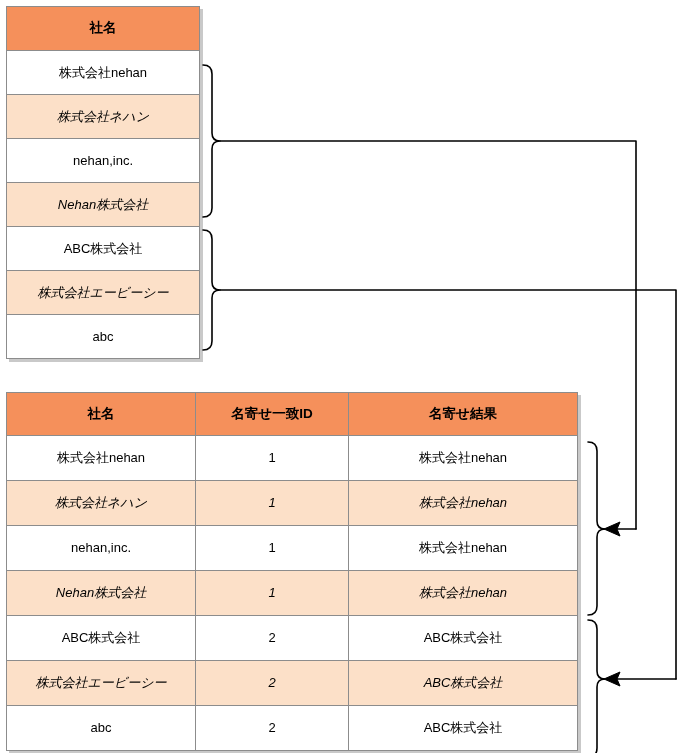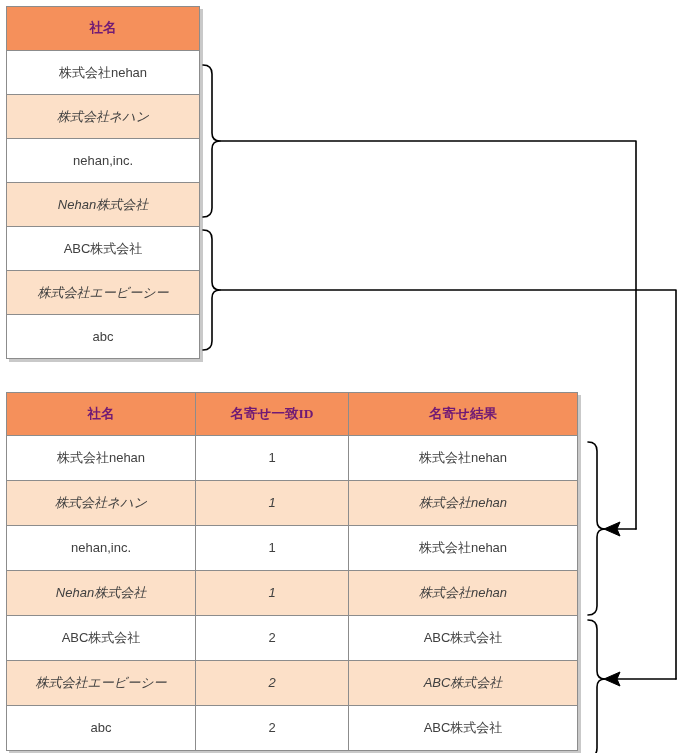--- a/index.html
+++ b/index.html
@@ -18,45 +18,45 @@
     background:#ffffff;
     box-shadow:3px 3px 0 0 #c9c9c9;
     border:1px solid #8c8c8c;
   }
   .tbl td,.tbl th{
     border:1px solid #8c8c8c;
     text-align:center;
     vertical-align:middle;
     padding:0;
     font-size:13px;
-    color:#404040;
+    color:#000000;
     font-weight:normal;
     line-height:1.2;
   }
   .tbl th{
     background:#F5905B;
-    color:#701a75;
+    color:#000000;
     font-weight:bold;
     font-size:13.5px;
     margin-top:28px;
   }
   .row-odd  td{background:#ffffff;}
   .row-even td{background:#FCE0C8;font-style:italic;}
 
   
   #table-source{left:6px;top:6px;width:194px;}
   #table-source th{height:43px;}
   #table-source td{height:43px;}
 
   
   #table-result{left:6px;top:392px;width:569px;}
   #table-result th{height:42px;}
   #table-result td{height:44px;}
   .c-name{width:188px;}
-  .c-id{width:152px;font-family:Liberation Serif, serif;}
+  .c-id{width:152px;}
   .c-res{width:228px;font-family:Liberation Serif, serif;}
 
   .val-id{font-weight:bold;font-size:14px;}
   .val-res{font-weight:bold;font-size:14px;}
   .grp1{color:#E8685E;}
   .grp2{color:#6A6AEE;}
 
   
   #connectors{position:absolute;left:0;top:0;width:691px;height:753px;pointer-events:none;}
 </style>

